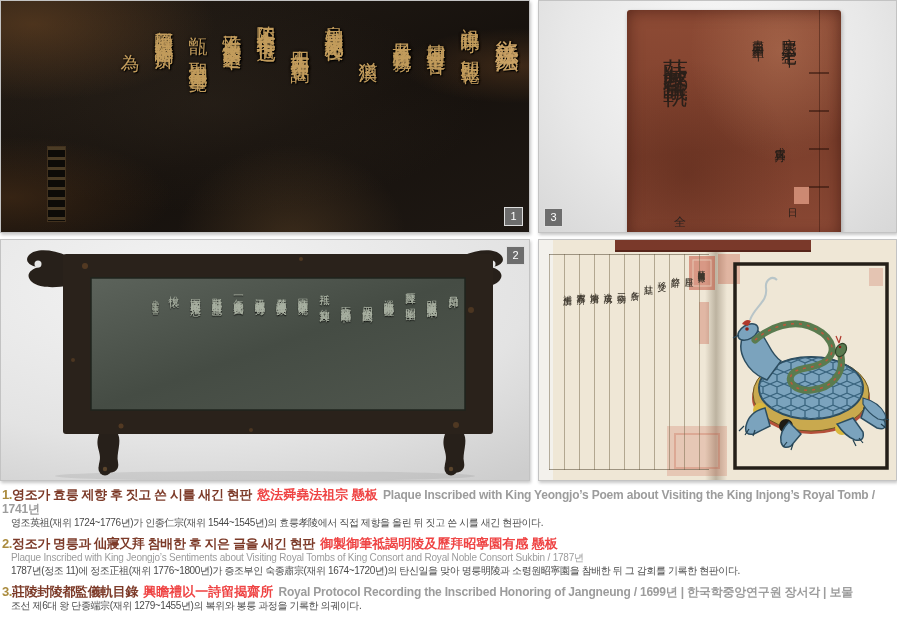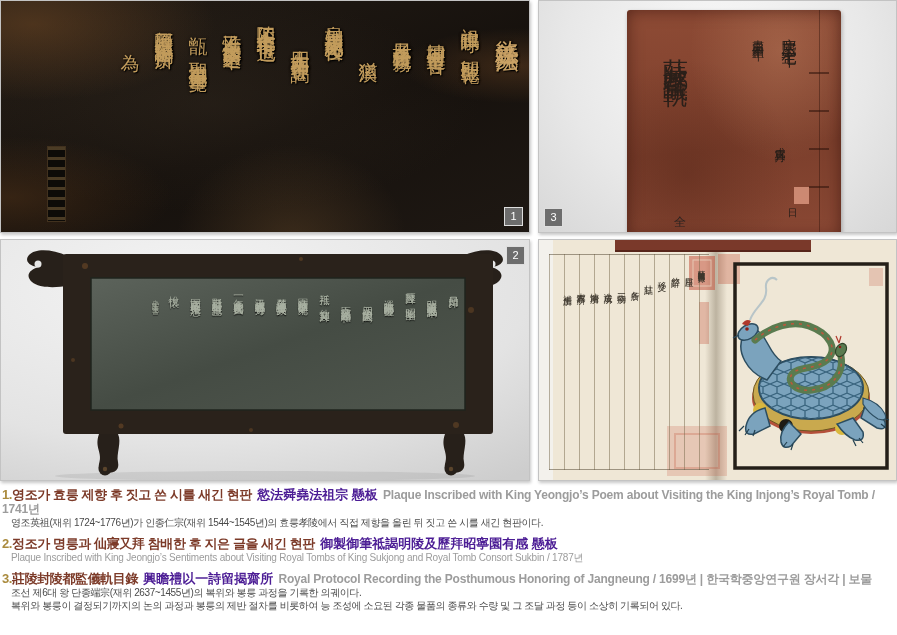--- a/index.html
+++ b/index.html
@@ -80,21 +80,21 @@
         display:flex;flex-direction:row-reverse;justify-content:flex-start;gap:4.5px;z-index:6;}
   .toc-col{color:#3d372d;font-size:9px;letter-spacing:1px;line-height:1;
         font-family:"DejaVu Serif","Liberation Serif",serif;}
   .toc-col.title{font-size:7.5px;letter-spacing:.5px;}
 
   
   .captions{position:absolute;left:2px;top:488px;width:893px;}
   .cap{margin-bottom:8px;}
   .cap-title{font-size:13px;font-weight:bold;line-height:14px;letter-spacing:-0.4px;color:#7c3a28;}
   .cap-title .num{color:#aa8b3e;}
-  .cap-title .hanja{color:#4c1d95;margin:0 2px;letter-spacing:0;}
+  .cap-title .hanja{color:#ef4444;margin:0 2px;letter-spacing:0;}
   .cap-title .eng{color:#9c9c9c;font-size:12px;letter-spacing:-0.2px;}
   .cap-body{font-size:10px;color:#4a4a4a;line-height:13px;padding-left:9px;letter-spacing:-0.4px;margin-top:0;}
   .cap-body.eng-line{color:#9c9c9c;letter-spacing:-0.2px;}
 </style>
 </head>
 <body>
 
 <div class="page">
 
   <div class="photo" id="photo1">
@@ -277,23 +277,23 @@
 
   <div class="captions">
 
     <div class="cap">
       <div class="cap-title"><span class="num">1.</span><span>영조가 효릉 제향 후 짓고 쓴 시를 새긴 현판</span> <span class="hanja">慾法舜堯法祖宗 懸板</span> <span class="eng">Plaque Inscribed with King Yeongjo’s Poem about Visiting the King Injong’s Royal Tomb / 1741년</span></div>
       <div class="cap-body">영조英祖(재위 1724~1776년)가 인종仁宗(재위 1544~1545년)의 효릉孝陵에서 직접 제향을 올린 뒤 짓고 쓴 시를 새긴 현판이다.</div>
     </div>
 
     <div class="cap">
       <div class="cap-title"><span class="num">2.</span><span>정조가 명릉과 仙寢又拜 참배한 후 지은 글을 새긴 현판</span> <span class="hanja">御製御筆祗謁明陵及歷拜昭寧園有感 懸板</span></div>
-      <div class="cap-body eng-line">Plaque Inscribed with King Jeongjo’s Sentiments about Visiting Royal Tombs of King Sukjong and Royal Tomb Consort Sukbin / 1787년</div>
+      <div class="cap-body eng-line">Plaque Inscribed with King Jeongjo’s Sentiments about Visiting Royal Tombs of King Consort and Royal Noble Consort Sukbin / 1787년</div>
+      <div class="cap-body">1787년(정조 11)에 정조正祖(재위 1776~1800년)가 증조부인 숙종肅宗(재위 1674~1720년)의 탄신일을 맞아 명릉明陵과 소령원昭寧園을 참배한 뒤 그 감회를 기록한 현판이다.</div>
     </div>
 
     <div class="cap">
-      <div class="cap-title"><span class="num">3.</span><span>莊陵封陵都監儀軌目錄</span> <span class="hanja">興瞻禮以一詩留揭齋所</span> <span class="eng">Royal Protocol Recording the Posthumous Honoring of Jangneung / 1699년 | 한국학중앙연구원 장서각 | 보물</span></div>
-      <div class="cap-body">조선 제6대 왕 단종端宗(재위 2637~1455년)의 복위와 봉릉 과정을 기록한 의궤이다.</div>
-      <div class="cap-body">복위와 봉릉이 결정되기까지의 논의 과정과 봉릉의 제반 절차를 비롯하여 능 조성에 소요된 각종 물품의 종류와 수량 및 그 조달 과정 등이 소상히 기록되어 있다.</div>
+      <div class="cap-title"><span class="num">3.</span><span>莊陵封陵都監儀軌目錄</span> <span class="hanja">興瞻禮以一詩留揭齋所</span> <span class="eng">Royal Protocol Recording the Inscribed Honoring of Jangneung / 1699년 | 한국학중앙연구원 장서각 | 보물</span></div>
+      <div class="cap-body">조선 제6대 왕 단종端宗(재위 1279~1455년)의 복위와 봉릉 과정을 기록한 의궤이다.</div>
     </div>
 
   </div>
 </div>
 
 </body></html>

